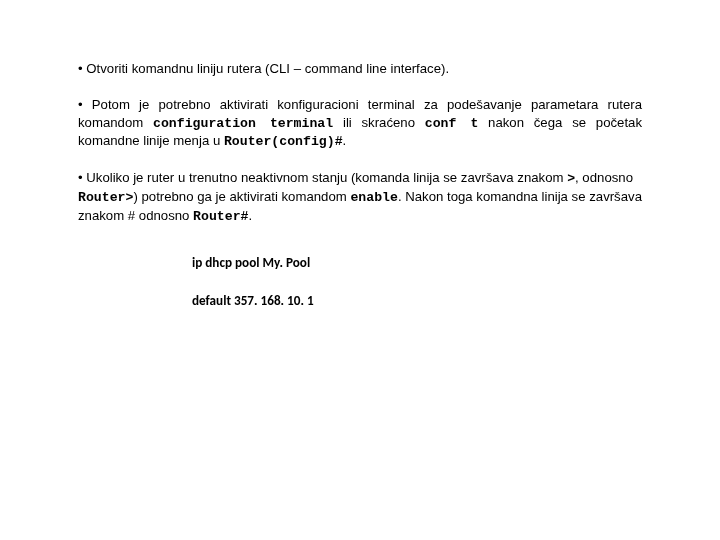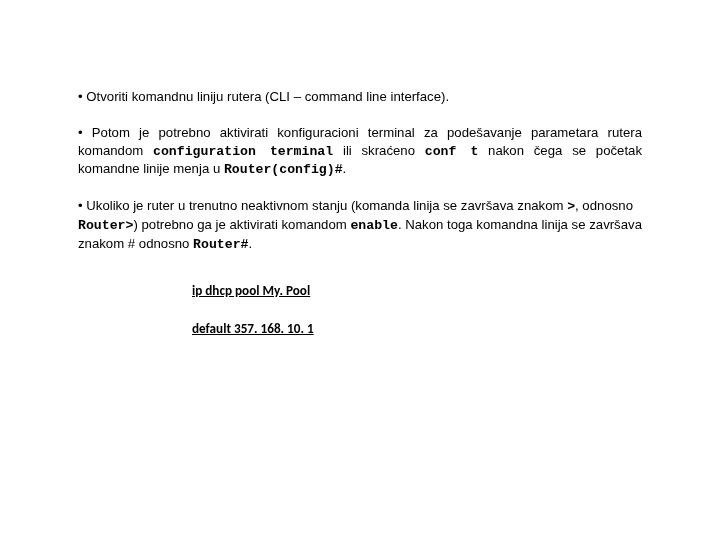--- a/index.html
+++ b/index.html
@@ -6,41 +6,40 @@
       margin: 0;
       padding: 0;
       width: 720px;
       height: 540px;
       background: #ffffff;
       font-family: Arial, Helvetica, sans-serif;
       color: #000000;
     }
     .slide {
       box-sizing: border-box;
-      padding: 88px 78px 40px 78px;
+      padding: 60px 78px 40px 78px;
       width: 720px;
       height: 540px;
       font-size: 13.2px;
       line-height: 1.35;
     }
     .para {
       margin-bottom: 18px;
       text-align: left;
     }
     .para.justify {
       text-align: justify;
     }
     .mono {
       font-family: "Courier New", Courier, monospace;
       font-weight: bold;
     }
     .commands {
       margin-top: 28px;
       margin-left: 114px;
-      text-decoration: underline;
     }
     .cmd {
       font-weight: bold;
       font-size: 13.2px;
       margin-bottom: 20px;
       font-family: Calibri, Arial, sans-serif;
     }
   </style>
 </head>
 <body>

